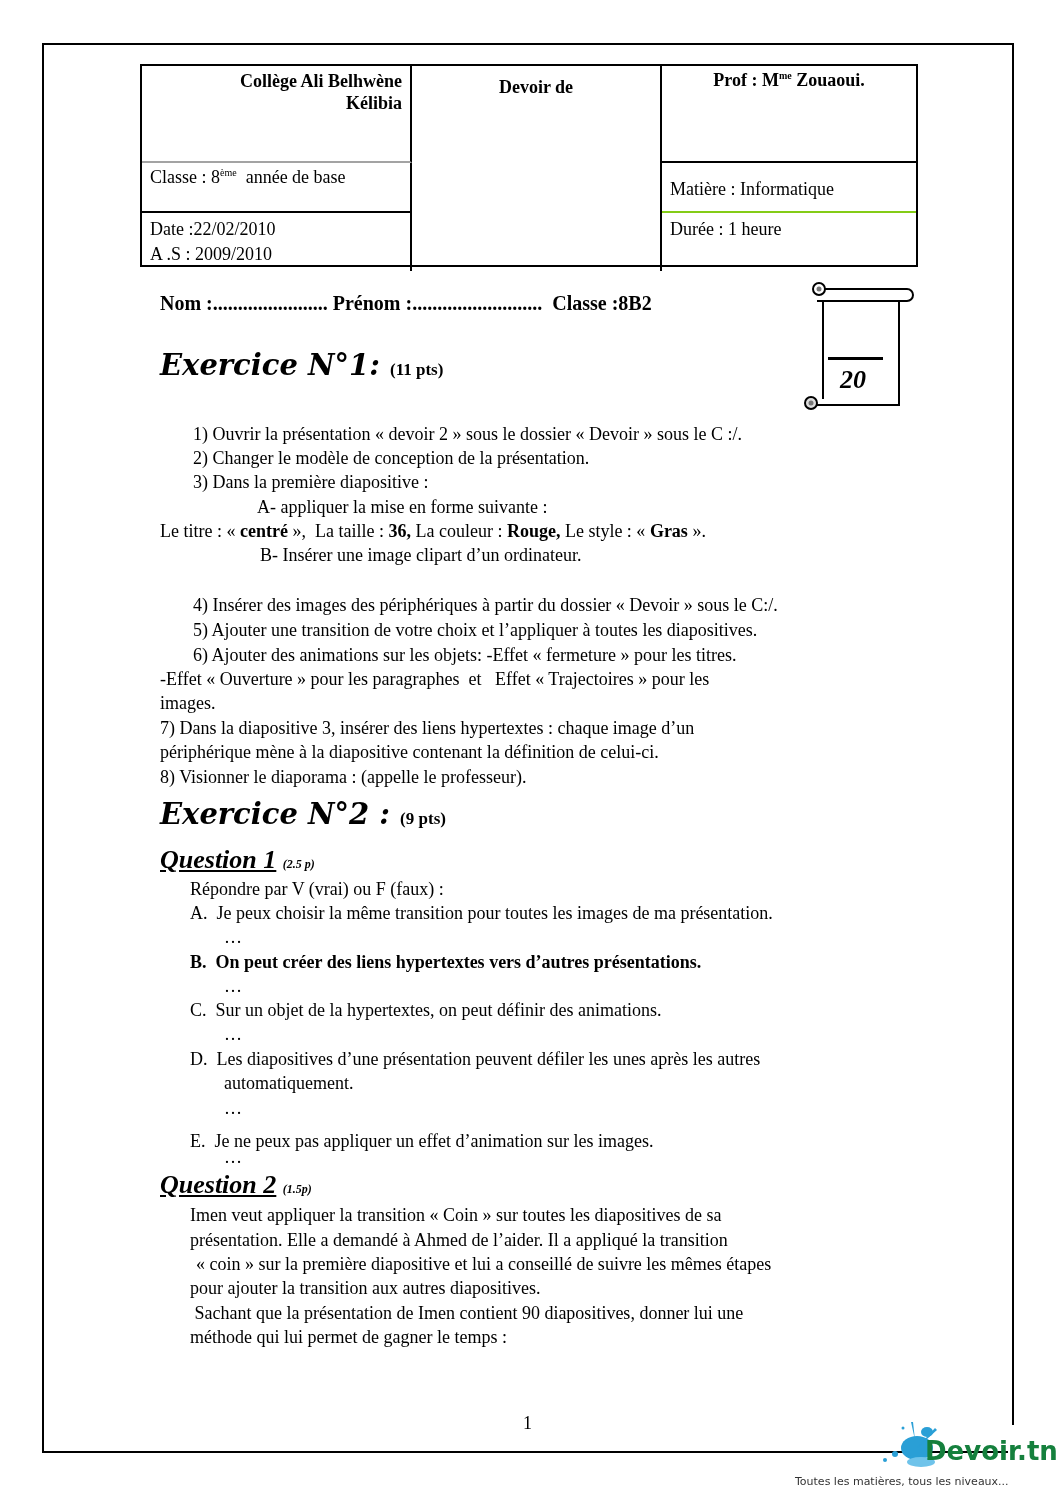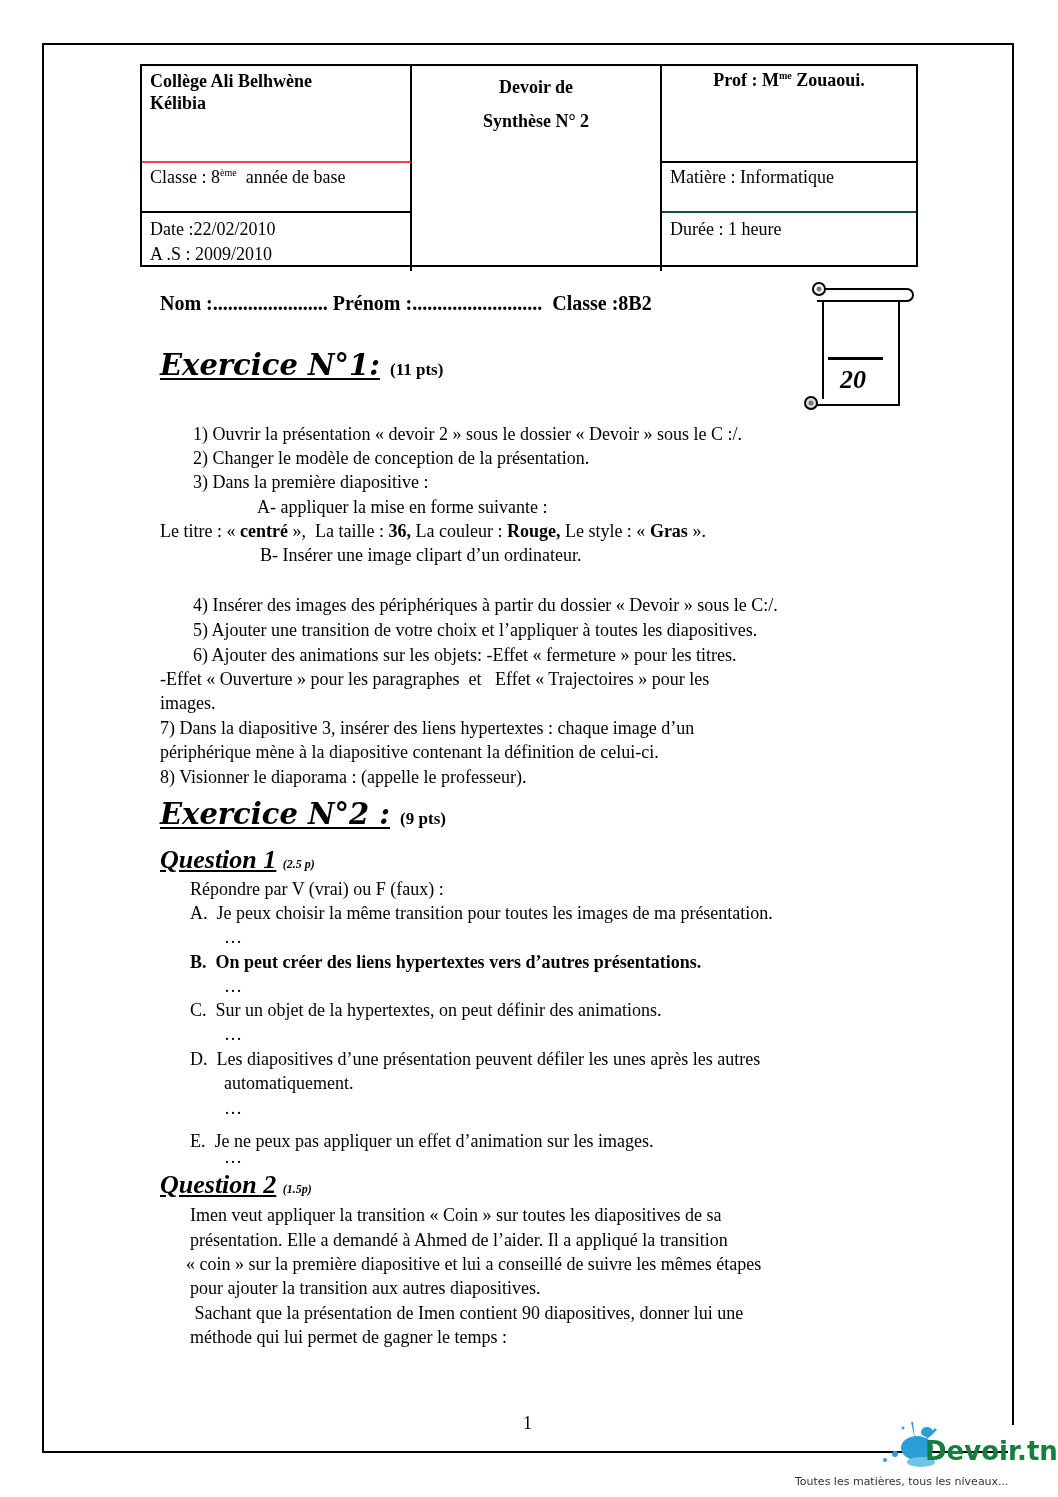--- a/index.html
+++ b/index.html
@@ -7,40 +7,40 @@
          font-family:"Liberation Serif", "DejaVu Serif", serif; color:#000; }
   .page-border { position:absolute; left:42px; top:43px; width:972px; height:1410px;
                  border:2px solid #000; border-right-width:2px; box-sizing:border-box; }
   .page-border .gap { position:absolute; right:-4px; top:1380px; width:8px; height:40px; background:#fff; }
 
   
   .hdr { position:absolute; left:140px; top:64px; width:778px; height:203px;
          border:2px solid #000; box-sizing:border-box; display:grid;
          grid-template-columns:270px 250px 1fr; grid-template-rows:97px 50px 1fr; }
   .hdr .cell { box-sizing:border-box; font-size:18px; padding:4px 8px; }
-  .c-school { grid-column:1; grid-row:1; border-right:2px solid #000; border-bottom:2px solid #ef4444;
-              text-align:left; font-weight:bold; padding-top:24px; line-height:22px; font-size:17px; }
+  .c-school { grid-column:1; grid-row:1; border-right:2px solid #000; border-bottom:2px solid #a3a3a3;
+              text-align:right; font-weight:bold; padding-top:24px; line-height:22px; font-size:17px; }
   .c-class { grid-column:1; grid-row:2; border-right:2px solid #000; border-bottom:2px solid #000; padding-top:2px; }
   .c-date { grid-column:1; grid-row:3; border-right:2px solid #000; line-height:25px; padding-top:0; }
   .c-title { grid-column:2; grid-row:1 / span 3; border-right:2px solid #000; text-align:center;
              font-weight:bold; font-size:28px; line-height:34px; padding-top:62px; }
   .c-prof { grid-column:3; grid-row:1; border-bottom:2px solid #000; text-align:center; font-weight:bold;
             padding-top:24px; font-size:17px; }
-  .c-matiere { grid-column:3; grid-row:2; border-bottom:2px solid #14532d; padding-top:2px; }
+  .c-matiere { grid-column:3; grid-row:2; border-bottom:2px solid #84cc16; padding-top:2px;margin-top:12px; }
   .c-duree { grid-column:3; grid-row:3; padding-top:0; line-height:25px; }
   sup { font-size:10px; }
 
   .nom-line { position:absolute; left:160px; top:292px; font-size:20px; font-weight:bold; letter-spacing:0; }
   .nom-line span { margin-right:0;text-align:right; }
 
   .scroll { position:absolute; left:795px; top:277px; width:120px; height:135px; }
 
   .ex-title { position:absolute; left:160px; font-family:"DejaVu Serif", serif; font-style:italic;
               font-weight:bold; font-size:29px; }
-  .ex-title .main { text-decoration:underline; text-underline-offset:3px; }
+  .ex-title .main { text-underline-offset:3px; }
   .ex-title .pts { font-family:"Liberation Serif", serif; font-style:normal; font-size:17px; }
 
   .q-title { position:absolute; left:160px; font-family:"Liberation Serif", serif; font-style:italic;
              font-weight:bold; font-size:26px; }
   .q-title .main { text-decoration:underline; }
   .q-title .pts { font-size:12px; }
 
   .line { position:absolute; font-size:18px; line-height:24px; white-space:nowrap; }
   b { font-weight:bold; }
 
@@ -67,21 +67,20 @@
   </div>
   <div class="cell c-class">
     <span>Classe : 8</span><sup>ème</sup><span style="white-space:pre">  année de base</span>
   </div>
   <div class="cell c-date">
     <div>Date :22/02/2010</div>
     <div>A .S : 2009/2010</div>
   </div>
   <div class="cell c-title">
     <div>Devoir de</div>
-    <div>Synthèse N° 2</div>
   </div>
   <div class="cell c-prof">
     <span>Prof : M</span><sup>me</sup><span style="white-space:pre"> Zouaoui.</span>
   </div>
   <div class="cell c-matiere">
     <span>Matière : Informatique</span>
   </div>
   <div class="cell c-duree">
     <span>Durée : 1 heure</span>
   </div>
@@ -147,21 +146,21 @@
 <div class="line" style="left:224px;top:1096px;">…</div>
 <div class="line" style="left:190px;top:1121px;white-space:pre;margin-top:8px;">E.  Je ne peux pas appliquer un effet d’animation sur les images.</div>
 <div class="line" style="left:224px;top:1145px;">…</div>
 
 <div class="q-title" style="top:1170px;">
   <span class="main">Question 2</span>
   <span class="pts">(1.5p)</span>
 </div>
 <div class="line" style="left:190px;top:1203px;">Imen veut appliquer la transition « Coin » sur toutes les diapositives de sa</div>
 <div class="line" style="left:190px;top:1228px;">présentation. Elle a demandé à Ahmed de l’aider. Il a appliqué la transition</div>
-<div class="line" style="left:186px;top:1252px;">« coin » sur la première diapositive et  lui a conseillé de suivre les mêmes étapes</div>
+<div class="line" style="left:196px;top:1252px;">« coin » sur la première diapositive et  lui a conseillé de suivre les mêmes étapes</div>
 <div class="line" style="left:190px;top:1276px;">pour ajouter la transition aux autres diapositives.</div>
 <div class="line" style="left:190px;top:1301px;white-space:pre;"> Sachant que la présentation de Imen contient 90 diapositives, donner lui une</div>
 <div class="line" style="left:190px;top:1325px;">méthode qui lui permet de gagner le temps :</div>
 
 <div class="page-num">1</div>
 
 <div class="logo">
   <svg class="splash" viewBox="0 0 80 50">
     <ellipse cx="42" cy="28" rx="16" ry="12" fill="#2a9fd6"></ellipse>
     <ellipse cx="52" cy="12" rx="6" ry="5" fill="#2a9fd6"></ellipse>

